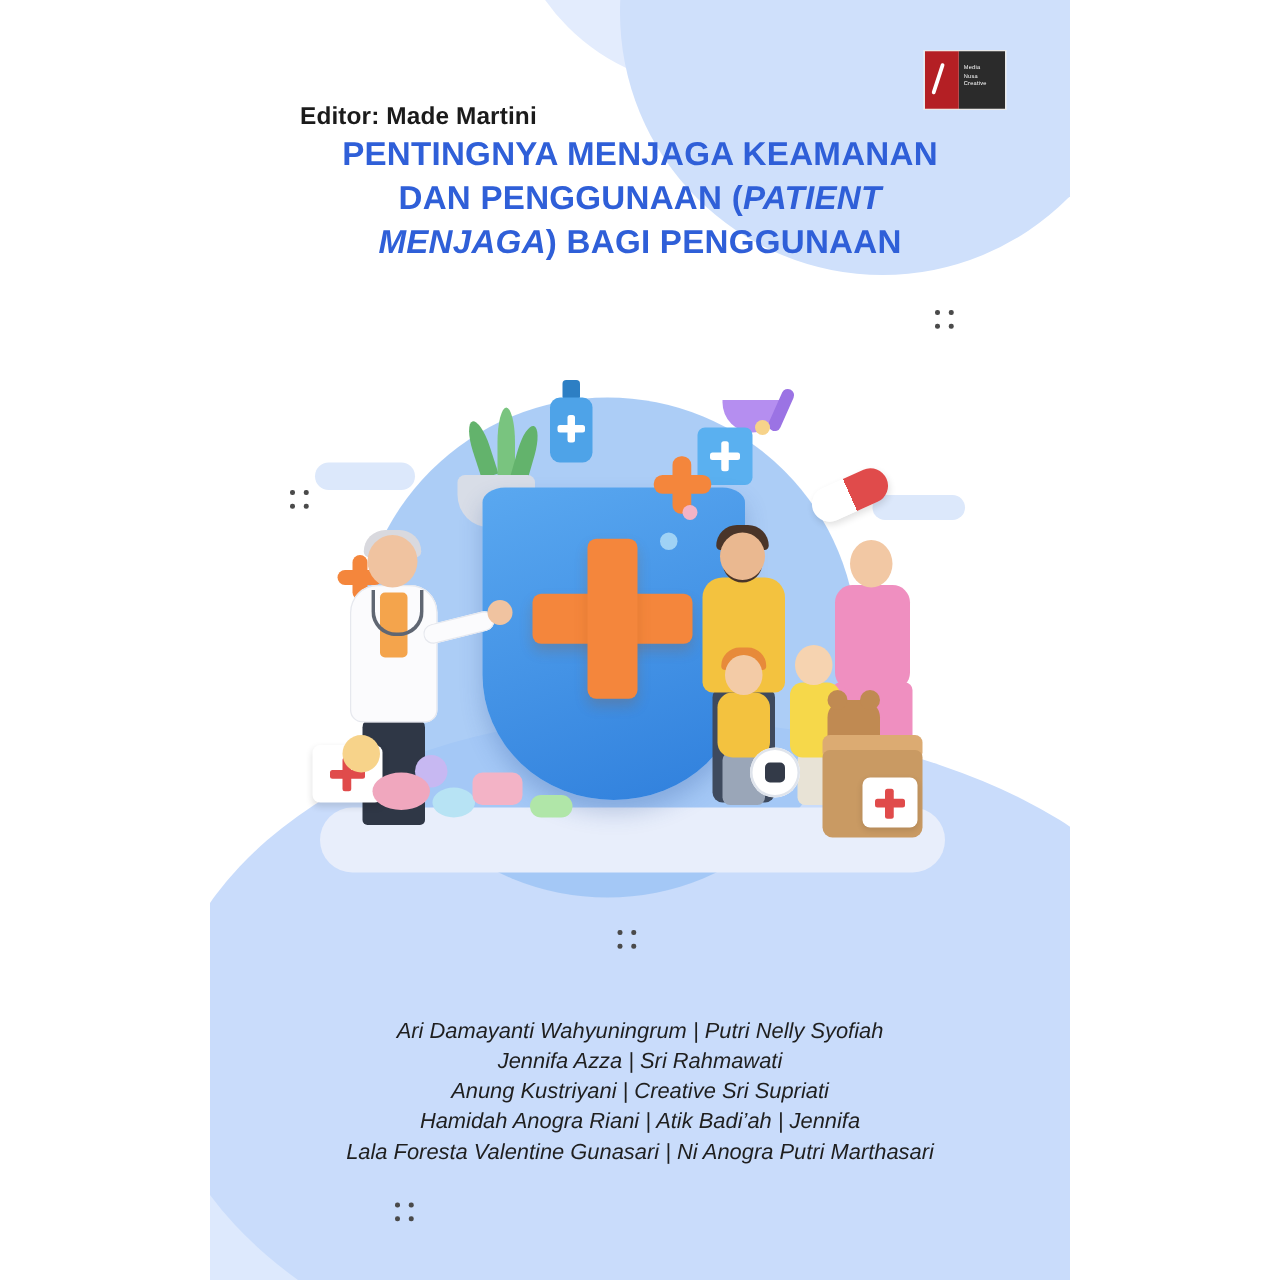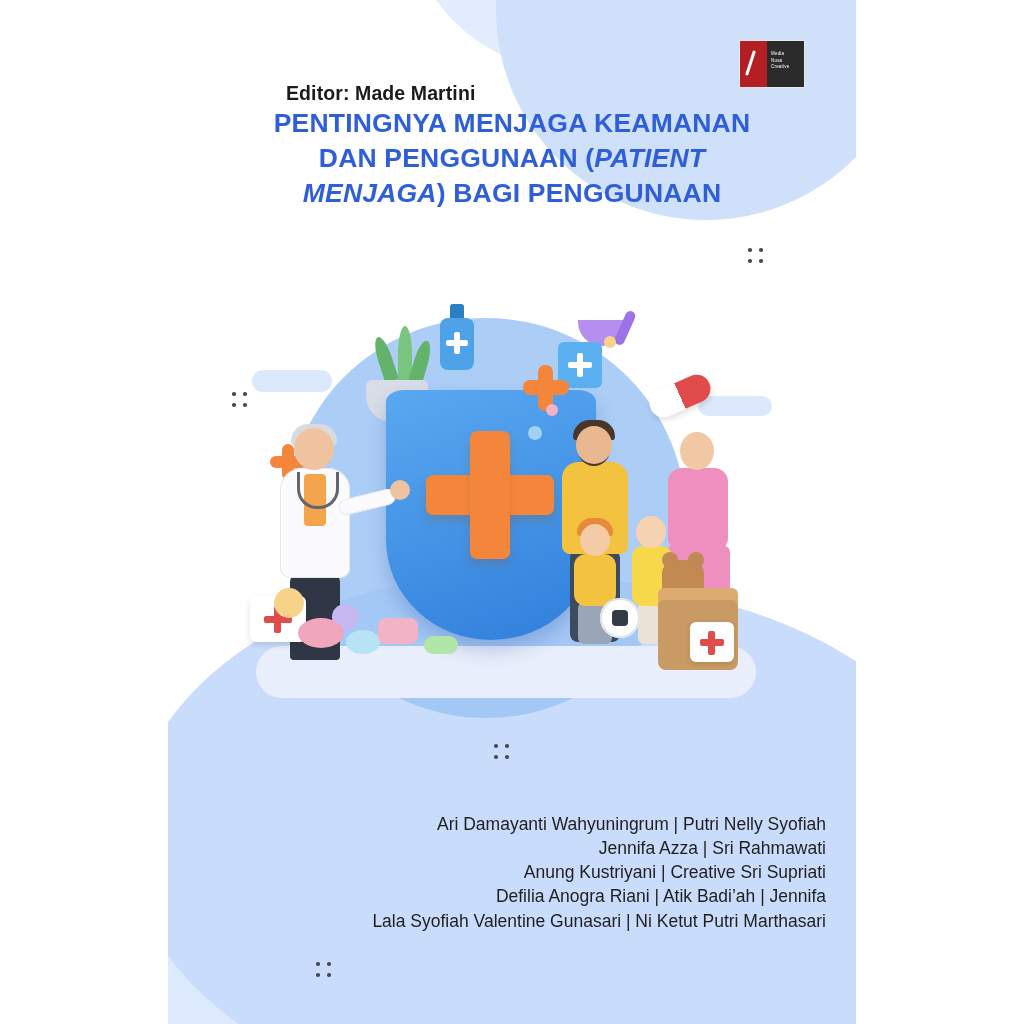--- a/index.html
+++ b/index.html
@@ -107,21 +107,20 @@
 
   
   .editor {
     position: absolute;
     left: 72px;
     top: 82px;
     font-size: 19.5px;
     font-weight: bold;
     color: #1b1b1b;
     letter-spacing: .1px;
-    margin-left: 46px;
   }
   .title {
     position: absolute;
     left: 34px;
     top: 106px;
     width: 620px;
     text-align: center;
     font-size: 26.5px;
     line-height: 1.32;
     font-weight: bold;
@@ -129,24 +128,25 @@
     letter-spacing: .2px;
   }
   .title em {
   }
 
   .authors {
     position: absolute;
     left: 30px;
     top: 812px;
     width: 628px;
-    text-align: right;
+    text-align: center;
     color: #1f1f1f;
     font-size: 17.5px;
     line-height: 1.38;
+    font-style: italic;
   }
 
   
   .dots {
     position: absolute;
     width: 18px;
     height: 18px;
   }
   .dots i {
     position: absolute;
@@ -513,18 +513,18 @@
       <div class="pill p5"></div>
       <div class="pill p7"></div>
       <div class="pill p8"></div>
       <div class="pill p9"></div>
     </div>
 
     <div class="authors">
       <div>Ari Damayanti Wahyuningrum | Putri Nelly Syofiah</div>
       <div>Jennifa Azza | Sri Rahmawati</div>
       <div>Anung Kustriyani | Creative Sri Supriati</div>
-      <div>Defilia Anogra Riani | Atik Badi’ah | Jennifa</div>
-      <div>Lala Syofiah Valentine Gunasari | Ni Ketut Putri Marthasari</div>
+      <div>Hamidah Anogra Riani | Atik Badi’ah | Jennifa</div>
+      <div>Lala Foresta Valentine Gunasari | Ni Anogra Putri Marthasari</div>
     </div>
 
   </div>
 </div>
 
 </body></html>

